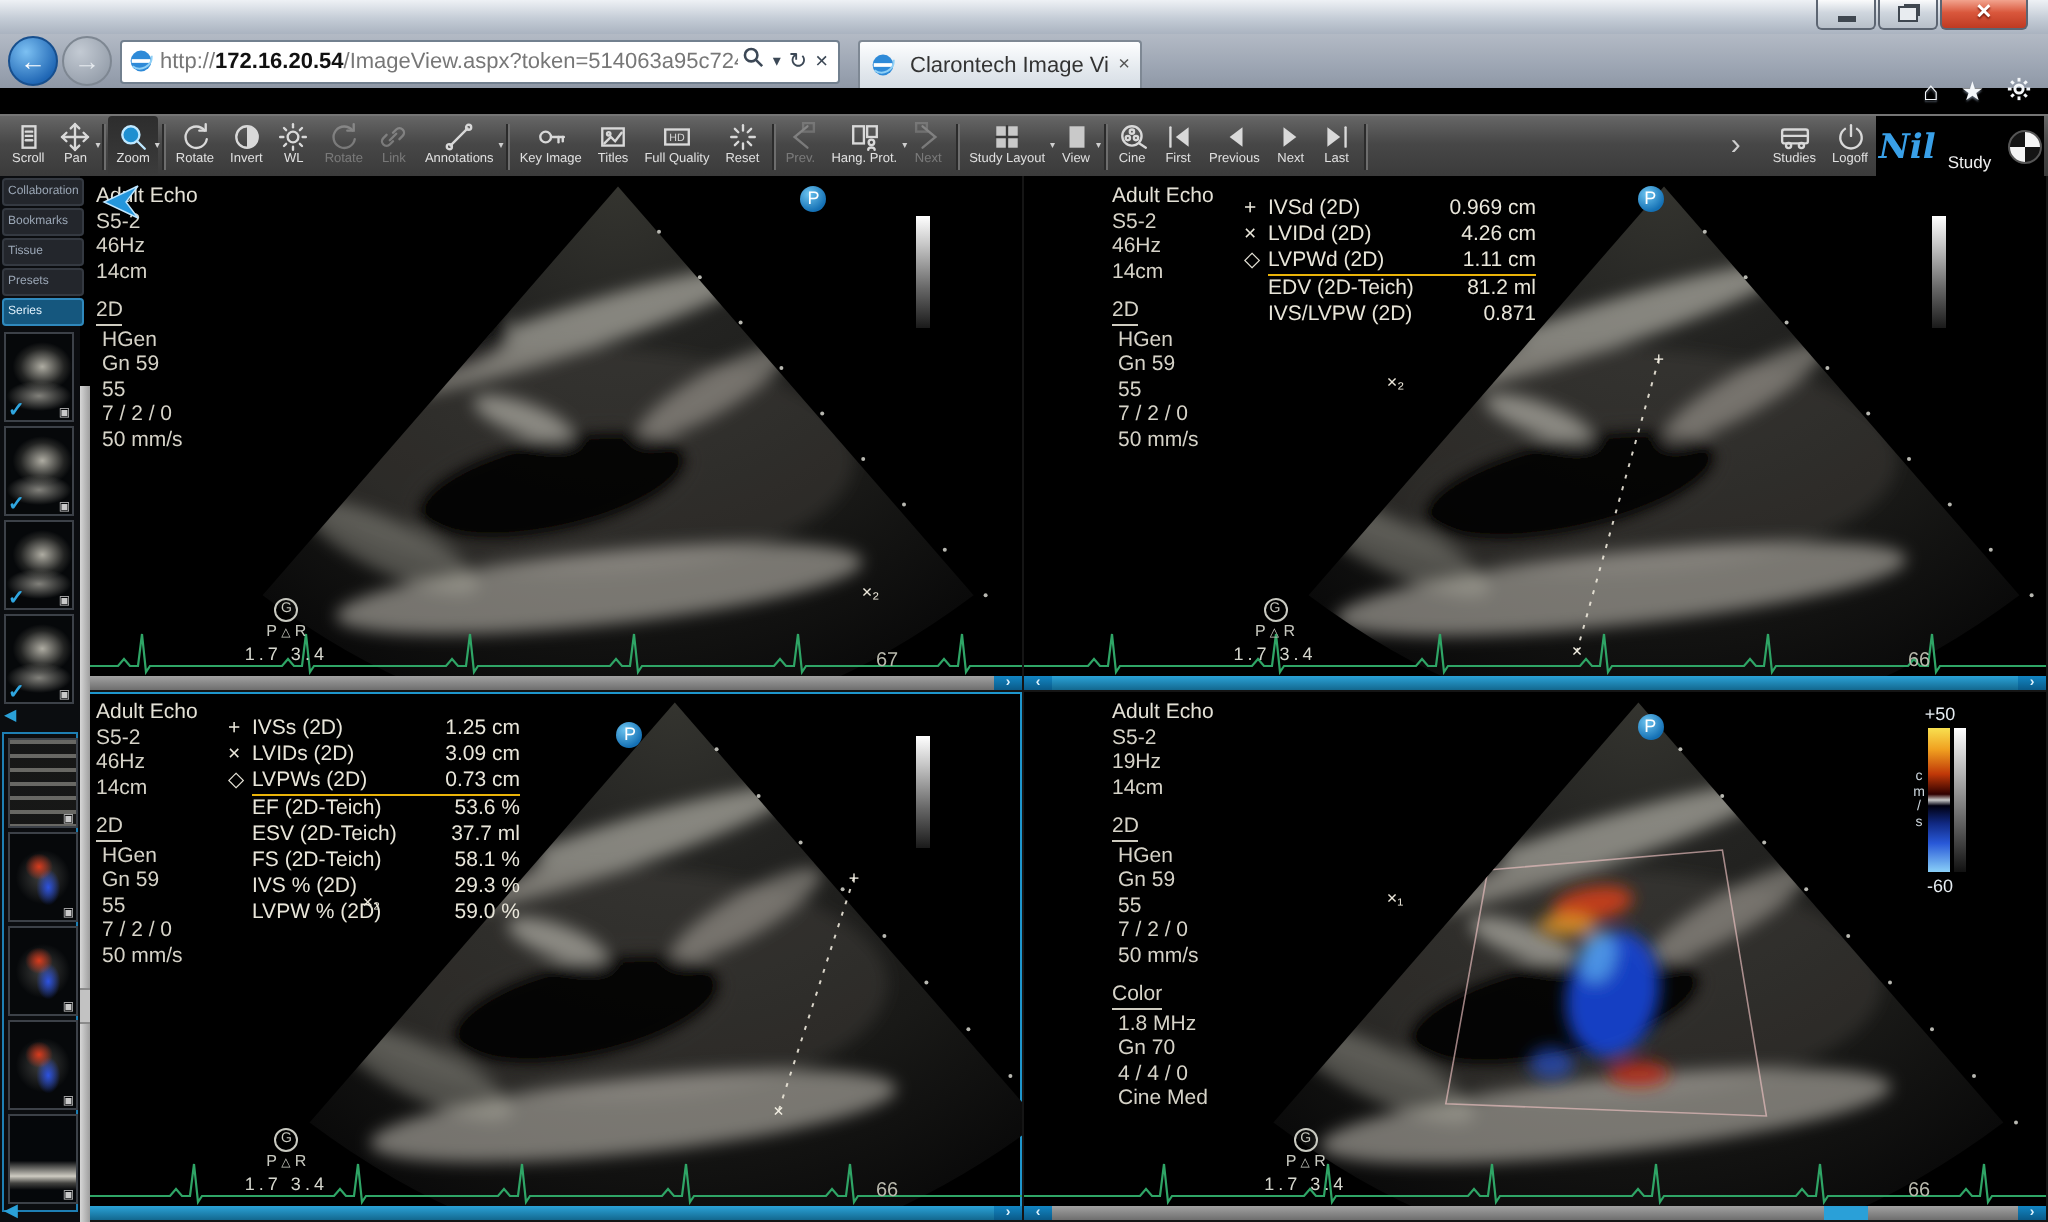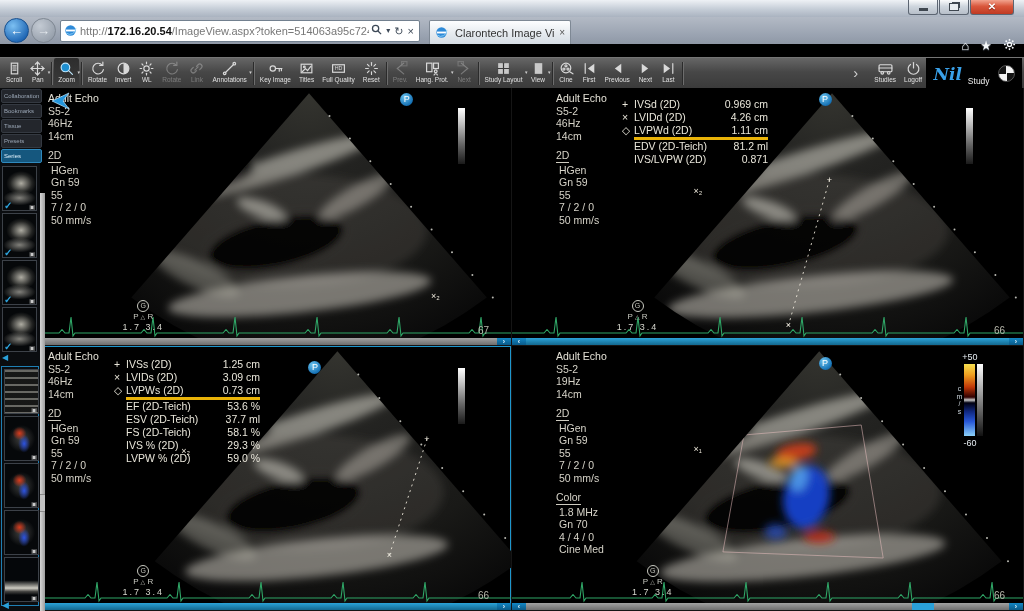--- a/index.html
+++ b/index.html
@@ -51,21 +51,21 @@
   .tbtn{display:flex;flex-direction:column;align-items:center;justify-content:flex-start;
     padding:2px 4px 0;position:relative;color:#e2e2e2;}
   .tbtn .ticon{height:16px;display:flex;align-items:center;}
   .tbtn .tlabel{font-size:6.5px;margin-top:0;color:#e0e0e0;white-space:nowrap;}
   .tbtn.disabled{opacity:.35;}
   .tbtn.active{background:linear-gradient(#2d2d2d,#3c3c3c);border-radius:2px;}
   .tbtn .caret{position:absolute;right:-1px;top:11px;font-size:5px;color:#cfcfcf;}
   .tsep{width:1px;background:#2b2b2b;box-shadow:1px 0 0 #6d6d6d;margin:4px 2px;}
   .tspacer{flex:1;}
   .overflow{align-self:center;color:#cfcfcf;font-size:15px;margin:0 12px 2px 0;}
-  .brand{width:96px;background:#000;display:flex;align-items:center;justify-content:center;gap:8px;}
+  .brand{width:84px;background:#000;display:flex;align-items:center;justify-content:center;gap:8px;}
   .brandnil{font-family:"DejaVu Serif",serif;font-style:italic;font-weight:bold;font-size:17px;color:#39a0e8;position:relative;}
   .brandread{font-size:8.5px;color:#eee;align-self:flex-end;margin:0 0 3px -2px;}
   .sphere{width:15px;height:15px;border-radius:50%;border:1px solid #555;
     background:conic-gradient(#f4f4f4 0 90deg,#141414 90deg 180deg,#f4f4f4 180deg 270deg,#141414 270deg);}
 
   
   .viewer{position:absolute;top:88px;left:0;right:0;bottom:0;background:#000;display:flex;}
   .sidebar{width:40px;background:#0b0d10;flex:0 0 auto;position:relative;z-index:2;}
   .sbtab{width:37px;height:12px;margin:1px 0 1px 1px;background:#23262c;border:1px solid #343941;
     border-radius:2px;font-size:6px;color:#9aa6b5;display:flex;align-items:center;padding-left:2px;
@@ -101,31 +101,31 @@
   .qinfo{position:absolute;top:4px;font-size:10.5px;line-height:12.5px;color:#d6d3c8;z-index:3;white-space:nowrap;}
   .qinfo .hdr{color:#e4e1d6;}
   .qinfo .mode{display:inline-block;border-bottom:1px solid #cfccc0;margin:7px 0 1px;}
   .qinfo .ind{padding-left:3px;}
 
   .qmeas{position:absolute;font-size:10.5px;line-height:13px;color:#e9e6da;z-index:3;}
   .mrow{display:flex;padding-left:12px;position:relative;white-space:nowrap;}
   .mmark{position:absolute;left:0;width:11px;}
   .mlabel{width:88px;}
   .mval{width:46px;text-align:right;}
-  .mrow.u .mlabel,.mrow.u .mval{border-bottom:3px solid #eab308;}
+  .mrow.u .mlabel,.mrow.u .mval{border-bottom:1px solid #eab308;}
 
   .pmark{position:absolute;width:13px;height:13px;border-radius:50%;z-index:3;
     background:radial-gradient(circle at 35% 30%,#6cc4f0,#1470b4 72%);
     color:#fff;font-size:9px;line-height:13px;text-align:center;}
   .physio{position:absolute;bottom:13px;text-align:center;color:#c8c9c0;font-size:8px;line-height:9px;z-index:3;}
   .gcirc{display:inline-block;width:10px;height:10px;border:1px solid #c8c9c0;border-radius:50%;
     font-size:7px;line-height:10px;}
   .ptri{display:inline-block;font-size:6px;}
   .mitis{font-size:9px;letter-spacing:2px;margin-top:1px;color:#d6d7ce;}
-  .hr{position:absolute;bottom:9px;font-size:10px;color:#b8b8ac;z-index:3;margin-left:40px;}
+  .hr{position:absolute;bottom:9px;font-size:10px;color:#b8b8ac;z-index:3;}
   .xmark{position:absolute;color:#ece7da;font-size:9px;z-index:3;}
   .ecg{position:absolute;left:0;bottom:7px;z-index:2;}
   .ramp{position:absolute;width:7px;height:56px;z-index:2;
     background:linear-gradient(#fff,#c8c8c8 25%,#666 65%,#1a1a1a);}
 
   .cbar{position:absolute;top:6px;right:32px;width:42px;color:#e6edf2;font-size:9px;text-align:center;z-index:3;}
   .cwrap{display:flex;justify-content:center;gap:2px;margin:2px 0;}
   .cunit{display:flex;flex-direction:column;justify-content:center;font-size:7px;line-height:7.5px;color:#cdd6dd;}
   .cgrad{width:11px;height:72px;background:linear-gradient(#f8e050,#f0a020 15%,#c03808 32%,#300000 46%,#c8c8c8 50%,#000010 54%,#102880 66%,#2858d8 80%,#8ad0f8);}
   .cramp{width:6px;height:72px;background:linear-gradient(#fff,#888 50%,#111);}

